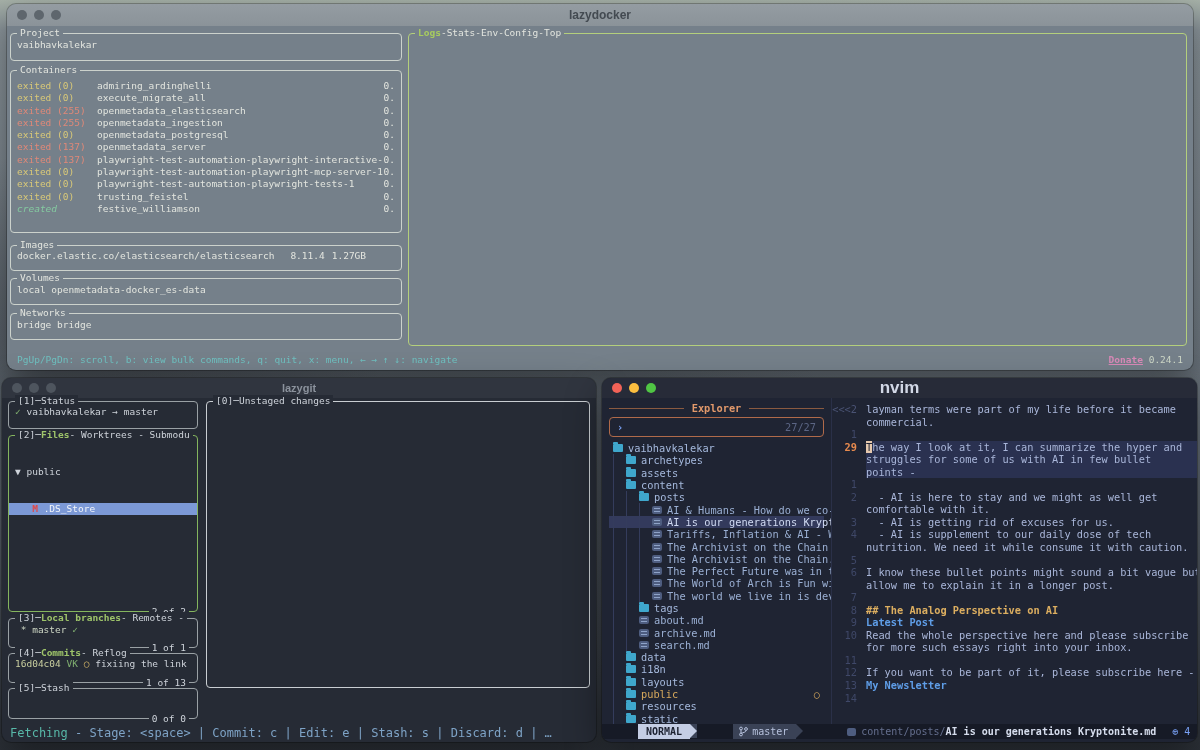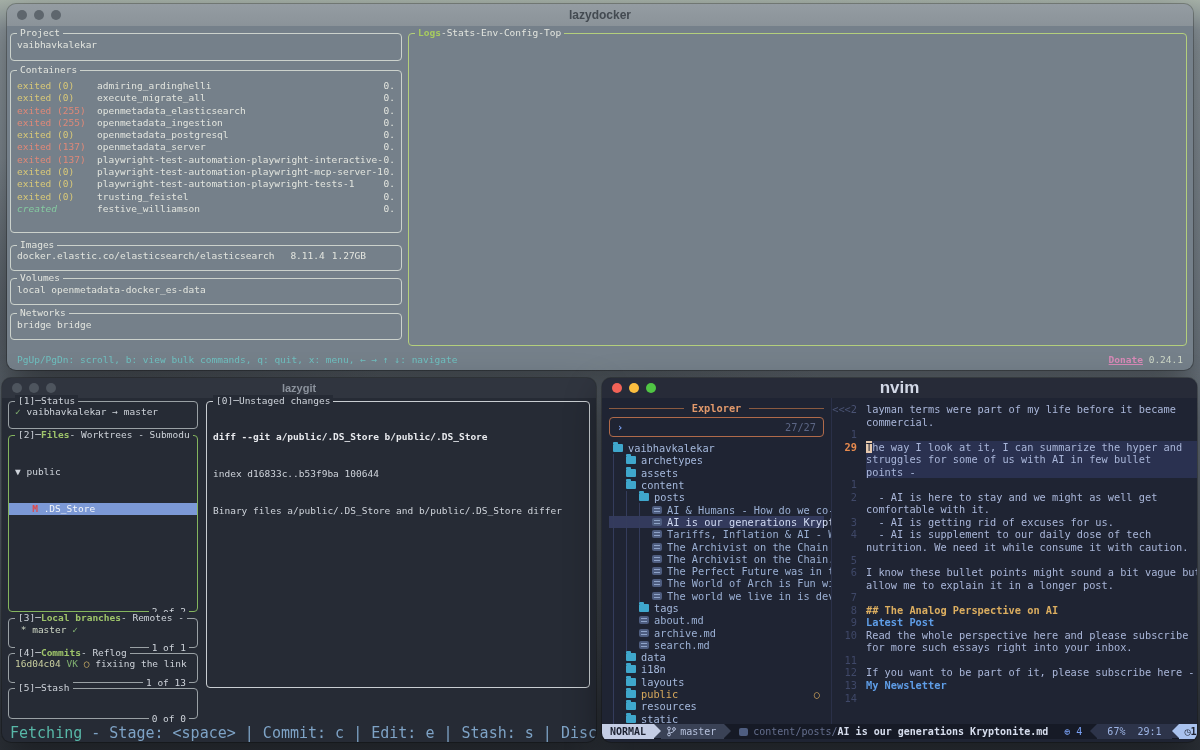--- a/index.html
+++ b/index.html
@@ -56,21 +56,21 @@
   .lg-left { width:190px; flex:none; display:flex; flex-direction:column; }
   .lg-right { flex:1; margin-left:8px; display:flex; flex-direction:column; }
   .w-lazygit .pan { --bc:#9aa1a5; }
   .w-lazygit .ptitle, .w-lazygit .plabel { background:#262b35; }
   .pan-files { --bc:#84b55e !important; }
   .pan-unstaged { --bc:#c9ced2 !important; }
   .tgreen { color:#9ec46a; font-weight:bold; }
   .lg-check { color:#7fae6f; }
   .fileSel { display:flex; background:#7c99d6; color:#f2f5fa; padding:0 6px; }
   .fileSel .fm { color:#e04848; font-weight:bold; }
-  .lg-statusbar { position:absolute; left:8px; right:8px; bottom:3px; display:flex; white-space:pre; font-size:15px; }
+  .lg-statusbar { position:absolute; left:8px; right:8px; bottom:3px; display:flex; white-space:pre; font-size:12px; }
   .lg-fetch { color:#58b8a8; }
   .lg-keys { color:#7ea3c6; }
   .cl-tip { color:#d1a85c; }
   .cl-txt { color:#8fbc72; }
 
   
   .w-nvim { left:602px; top:378px; width:595px; height:364px; background:#1f2433; }
   .w-nvim .titlebar { height:20px; background:#272b38; color:#d2d8e6; font-size:17px; }
   .dot-r { background:#f26257; } .dot-y { background:#fcbe3f; } .dot-g { background:#50c544; }
   .nv-content { flex:1; display:flex; overflow:hidden; }
@@ -100,21 +100,21 @@
   .erow { display:flex; white-space:pre; }
   .erow .gut { flex:none; width:34px; text-align:right; padding-right:9px; color:#3f4868; }
   .erow .gut.cur { color:#e78a4e; font-weight:bold; }
   .erow .gut.fold { color:#4a5374; }
   .erow .etext { flex:1; color:#a9b6d9; }
   .erow.cl .etext { background:#2a3150; }
   .etext.heading { color:#dcae60; font-weight:bold; }
   .etext.link { color:#5f9ee8; font-weight:bold; }
   .cursorblk { background:#e6c9ae; color:#1f2433; }
   .nv-statusline { flex:none; height:15px; margin-bottom:3px; background:#161a26; display:flex; align-items:stretch; font-size:10px; line-height:15px; }
-  .seg { display:flex; align-items:center; white-space:pre; }
+  .seg { display:flex; align-items:center; white-space:pre;margin-left:36px; }
   .seg-mode { background:#c4cde4; color:#1c2130; font-weight:bold; padding:0 8px; }
   .seg-branch { background:#3a4256; color:#b6c1dc; padding:0 8px 0 6px; }
   .arr { width:0; height:0; border-top:7.5px solid transparent; border-bottom:7.5px solid transparent; }
   .arr.r-mode { border-left:7px solid #c4cde4; }
   .arr.r-branch { border-left:7px solid #3a4256; }
   .arr.l-mid { border-right:7px solid #2d344a; }
   .arr.l-clock { border-right:7px solid #a9c2ee; }
   .seg-file { padding:0 8px; }
   .seg-file .pth { color:#656f8e; }
   .seg-file .fnm { color:#d7deee; font-weight:bold; }
@@ -303,25 +303,20 @@
 
         <div class="pan" style="margin-top:5px;height:31px;">
           <span class="ptitle"><span>[5]</span>─<span>Stash</span></span>
           <span class="plabel">0 of 0</span>
         </div>
 
       </div>
       <div class="lg-right">
         <div class="pan pan-unstaged" style="margin-top:3px;height:287px;">
           <span class="ptitle"><span>[0]</span>─<span>Unstaged changes</span></span>
-          <div class="pbody" style="padding-top:4px;">
-            <div style="font-weight:bold;color:#e8eaee;">diff --git a/public/.DS_Store b/public/.DS_Store</div>
-            <div>index d16833c..b53f9ba 100644</div>
-            <div>Binary files a/public/.DS_Store and b/public/.DS_Store differ</div>
-          </div>
         </div>
       </div>
       <div class="lg-statusbar">
         <span class="lg-fetch">Fetching</span><span class="lg-keys"> - Stage: &lt;space&gt; | Commit: c | Edit: e | Stash: s | Discard: d | …  </span>
       </div>
     </div>
   </div>
 
   <div class="window w-nvim">
     <div class="titlebar">

